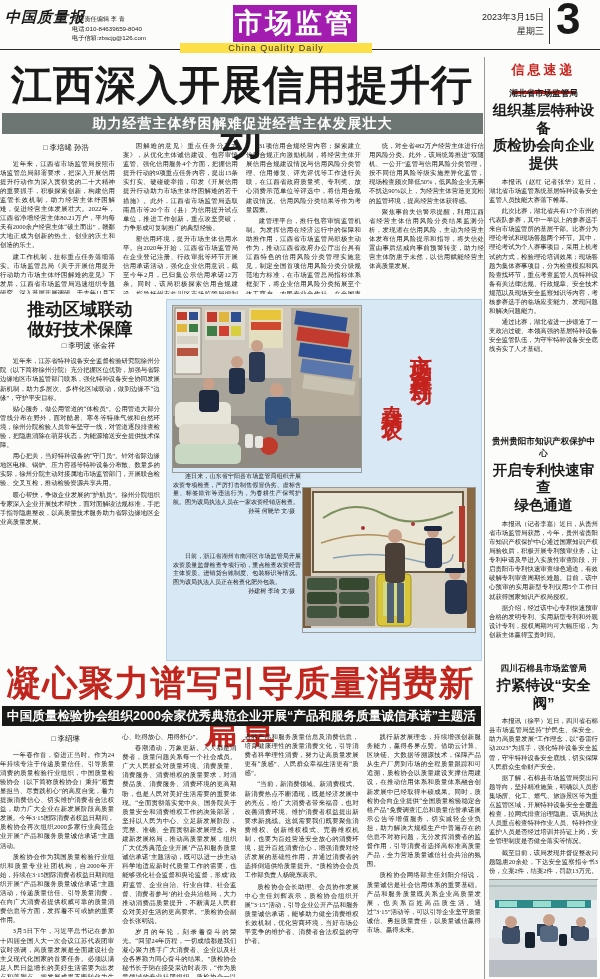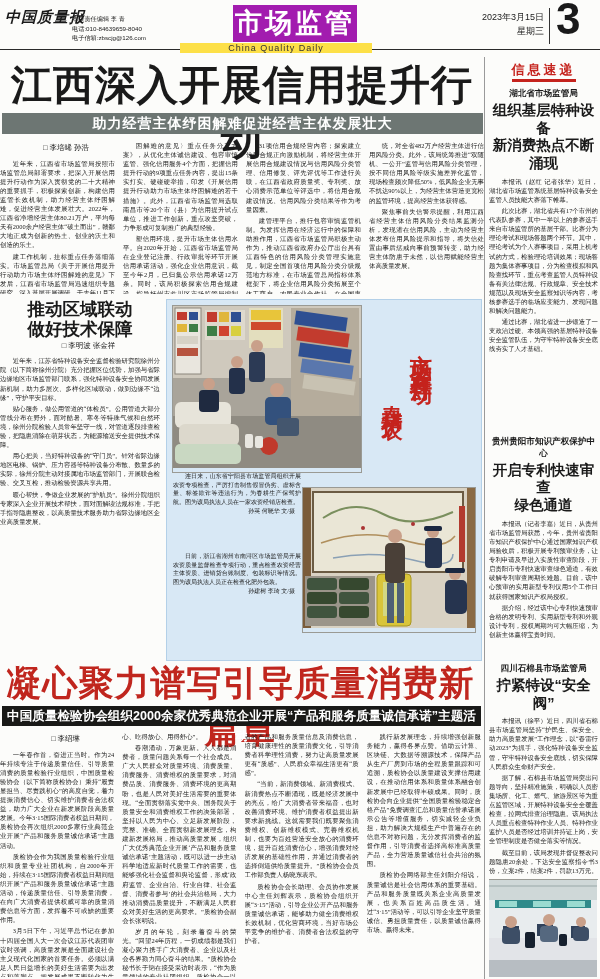--- a/index.html
+++ b/index.html
@@ -44,21 +44,21 @@
   .bottom-headline{left:0;top:660px;width:481px;text-align:center;font-size:35px;font-weight:900;
                    color:#c0261e;letter-spacing:1px;}
   .bottom-sub{left:2px;top:706px;width:479px;height:20px;background:#191917;color:#fff;text-align:center;
               line-height:20px;font-size:12.6px;font-weight:bold;}
   .bottom-cols{left:0;top:732px;width:481px;height:245px;}
   
   .vline{left:484px;top:57px;height:922px;border-left:1px solid #9a9a9a;}
   .infocol{left:489px;top:60px;width:109px;height:917px;overflow:hidden;}
   .info-header{text-align:center;margin-bottom:6px;}
   .info-header span{color:#c5231d;font-size:13px;font-weight:bold;letter-spacing:3px;
-                    border-bottom:3.5px solid #c5231d;padding-bottom:2px;}
+                    border-bottom:3.5px solid #c5231d;padding-bottom:14px;}
   .info-org{text-align:center;font-size:8.6px;font-weight:bold;margin-top:9px;}
   .info-title{text-align:center;font-size:14.5px;font-weight:900;line-height:1.22;margin:2px 0 4px 0;}
   .info-body{overflow:hidden;}
 </style>
 </head>
 <body>
 
 <div>
 
   <div class="abs masthead">中国质量报</div>
@@ -231,21 +231,21 @@
   <div class="abs vline"></div>
   <div class="abs infocol">
     <div class="info-header sans">
       <span>信息速递</span>
     </div>
 
     <div>
       <div class="info-org sans">湖北省市场监管局</div>
       <div class="info-title sans">
         <div>组织基层特种设备</div>
-        <div>新消费热点不断涌现</div>
+        <div>质检协会向企业提供</div>
       </div>
       <div class="small just info-body" style="height:250px;">
         <p>本报讯（赵红 记者张华）近日，湖北省市场监管系统基层特种设备安全监管人员技能大赛落下帷幕。</p>
         <p>此次比赛，湖北省共有17个市州的代表队参赛，其中一半以上的参赛选手来自市场监管所的基层干部。比赛分为理论考试和现场答题两个环节。其中，理论考试为个人赛事项目，采用上机考试的方式，检验理论培训效果；现场答题为集体赛事项目，分为检查模拟和风险查找环节，重点考查监管人员特种设备有关法律法规、行政规章、安全技术规范以及现场安全监察知识等内容，考核参赛选手的临场应变能力、发现问题和解决问题能力。</p>
         <p>通过比赛，湖北省进一步锻造了一支政治过硬、本领高强的基层特种设备安全监管队伍，为守牢特种设备安全底线夯实了人才基础。</p>
       </div>
     </div>
 
     <div>
       <div class="info-org sans">贵州贵阳市知识产权保护中心</div>

